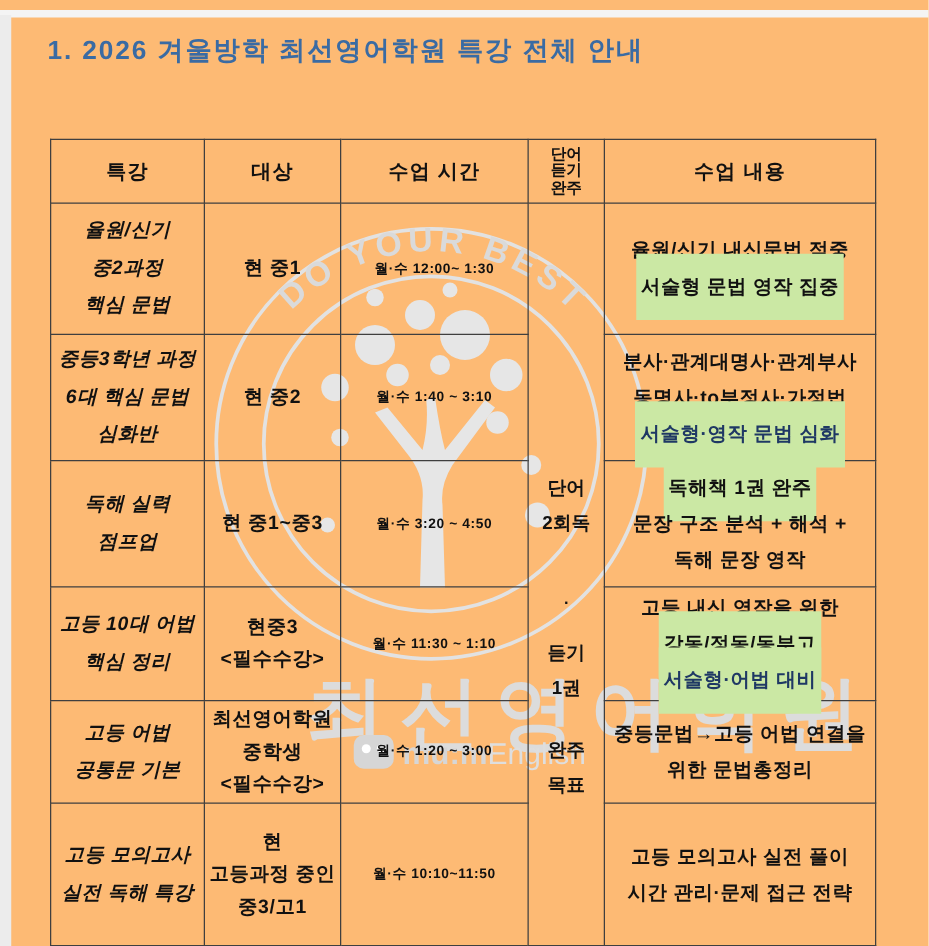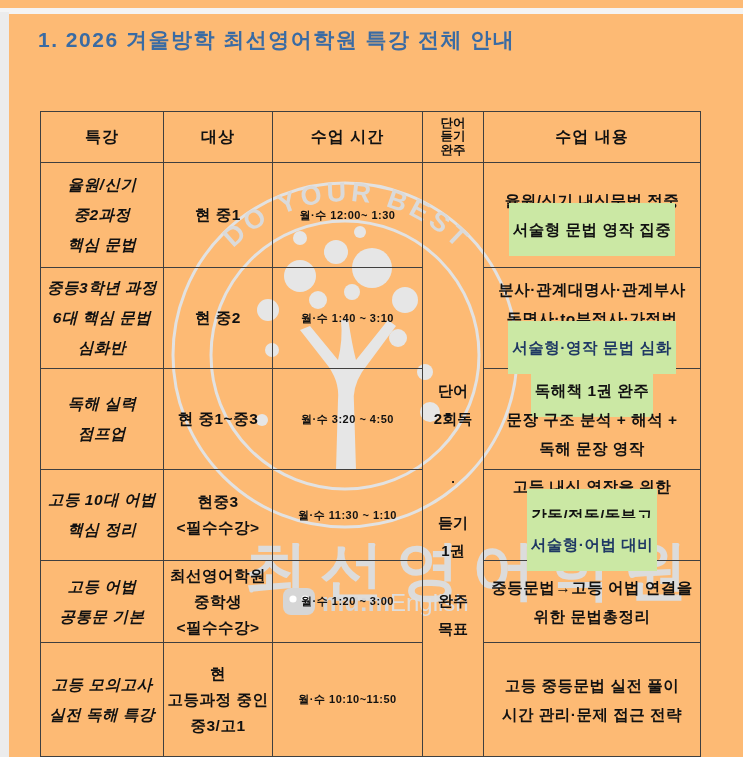--- a/index.html
+++ b/index.html
@@ -226,20 +226,20 @@
             </td>
             <td class="c-target">
               <div class="line"><span>현</span></div>
               <div class="line"><span>고등과정 중인</span></div>
               <div class="line"><span>중3/고1</span></div>
             </td>
             <td class="c-time">
               <div class="line"><span>월·수  10:10~11:50</span></div>
             </td>
             <td class="c-content">
-              <div class="line"><span>고등 중등문법 실전 풀이</span></div>
+              <div class="line"><span>고등 모의고사 실전 풀이</span></div>
               <div class="line"><span>시간 관리·문제 접근 전략</span></div>
             </td>
           </tr>
         </tbody>
     </table>
   </div>
 </div>
 
 </body></html>

